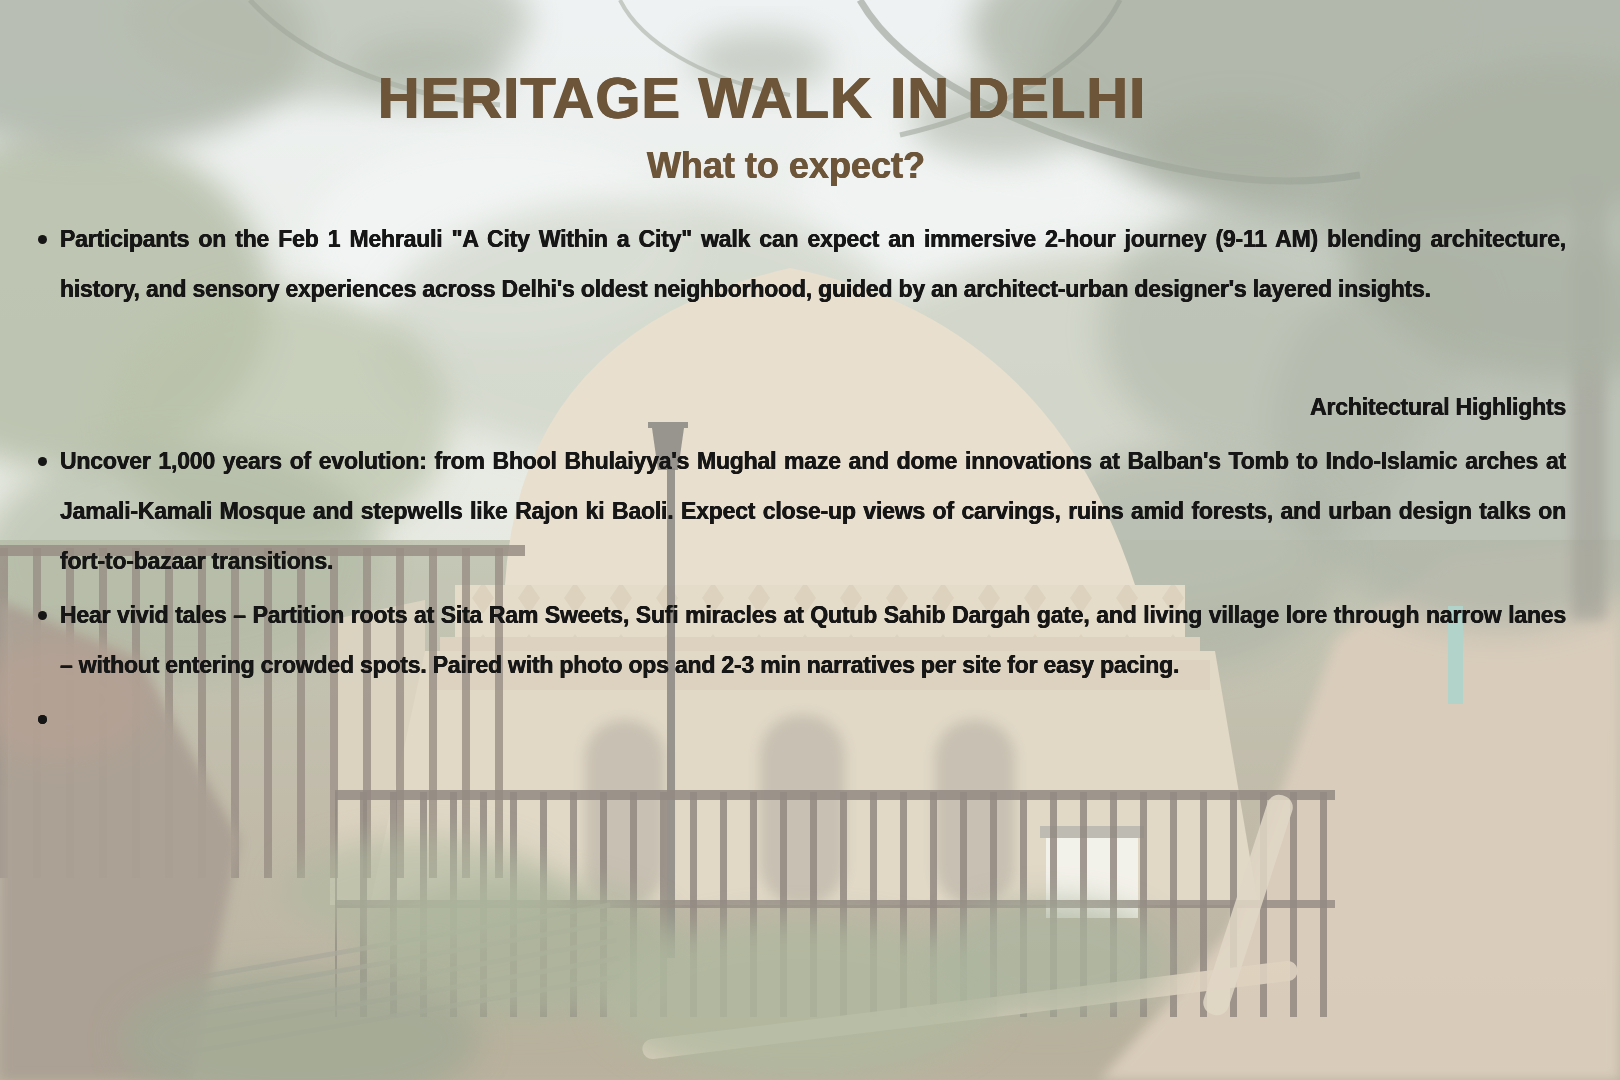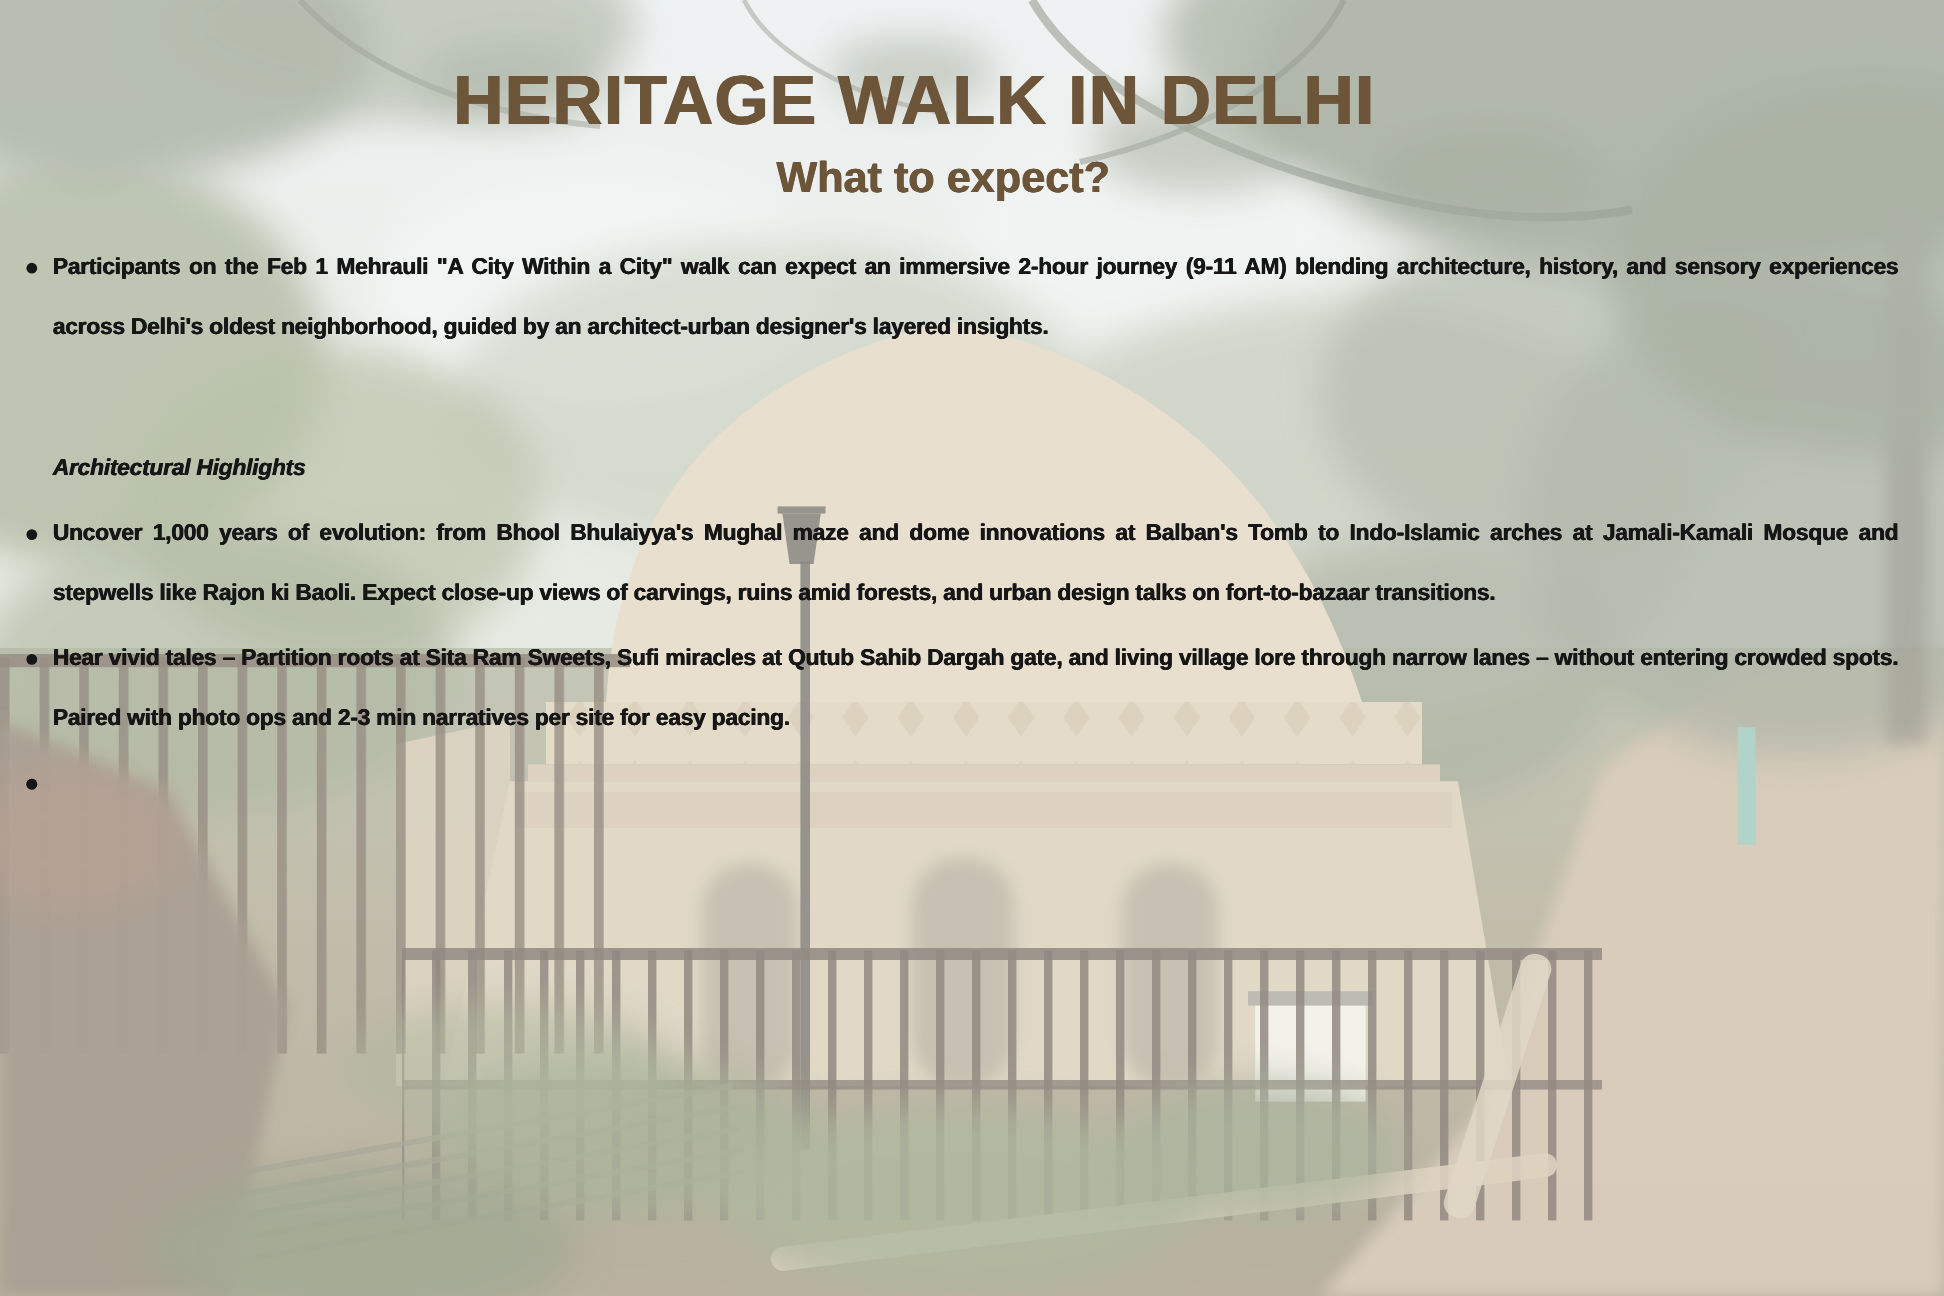--- a/index.html
+++ b/index.html
@@ -7,42 +7,42 @@
     width:1620px;height:1080px;overflow:hidden;position:relative;
     font-family:"Liberation Sans", sans-serif;
     background:#cfd3c5;
   }
   .stage{position:absolute;inset:0;width:1620px;height:1080px;}
   svg.bg{position:absolute;inset:0;width:100%;height:100%;display:block;}
   .overlay{position:absolute;inset:0;background:rgba(255,255,255,0.42);pointer-events:none;}
 
   .header{position:absolute;top:50px;left:0;width:1524px;text-align:center;z-index:5;}
   .header h1{
-    margin:0;font-size:58px;font-weight:700;letter-spacing:1px;color:#6d5539;
+    margin:14px;font-size:58px;font-weight:700;letter-spacing:1px;color:#6d5539;
     text-shadow:0.6px 0 currentColor,-0.6px 0 currentColor;
   }
   .header h2{
     margin:10px 0 0 0;font-size:36px;font-weight:700;color:#6d5539;
     text-shadow:0.4px 0 currentColor,-0.4px 0 currentColor;
     padding-left:48px;
   }
 
   ul.content{
     position:absolute;top:198px;left:0;right:0;z-index:5;
-    margin:0;padding:0 38px 0 20px;list-style:none;
-    font-size:19px;font-weight:700;line-height:50px;color:#161616;
+    margin:16px;padding:0 38px 0 20px;list-style:none;
+    font-size:23px;font-weight:700;line-height:50px;color:#161616;
     letter-spacing:-0.2px;
     text-shadow:0.3px 0 currentColor,-0.3px 0 currentColor;
   }
   ul.content li{position:relative;padding-left:24px;margin:0 0 4px 0;text-align:justify;}
   ul.content li .dot{
     position:absolute;left:2px;top:21px;width:9px;height:9px;border-radius:50%;
     background:#161616;
   }
-  ul.content li.heading{margin-top:68px;text-align:left;font-style:italic;}
+  ul.content li.heading{margin-top:68px;text-align:right;}
   ul.content li.short{text-align:left;}
 </style>
 </head>
 <body>
 
 <div class="stage">
 
   <svg class="bg" viewBox="0 0 1620 1080" preserveAspectRatio="none" aria-hidden="true">
     <defs>
       <linearGradient id="skyGrad" x1="0" y1="0" x2="0" y2="1">

